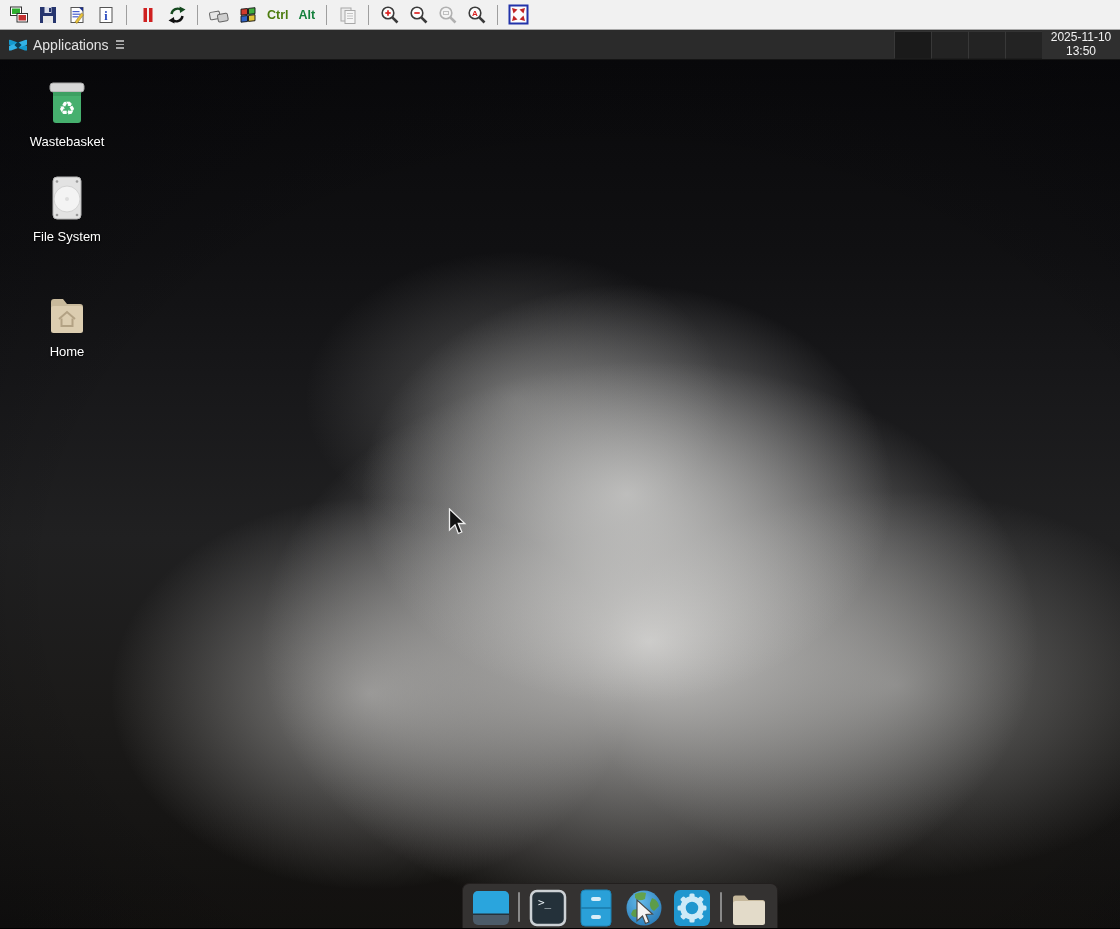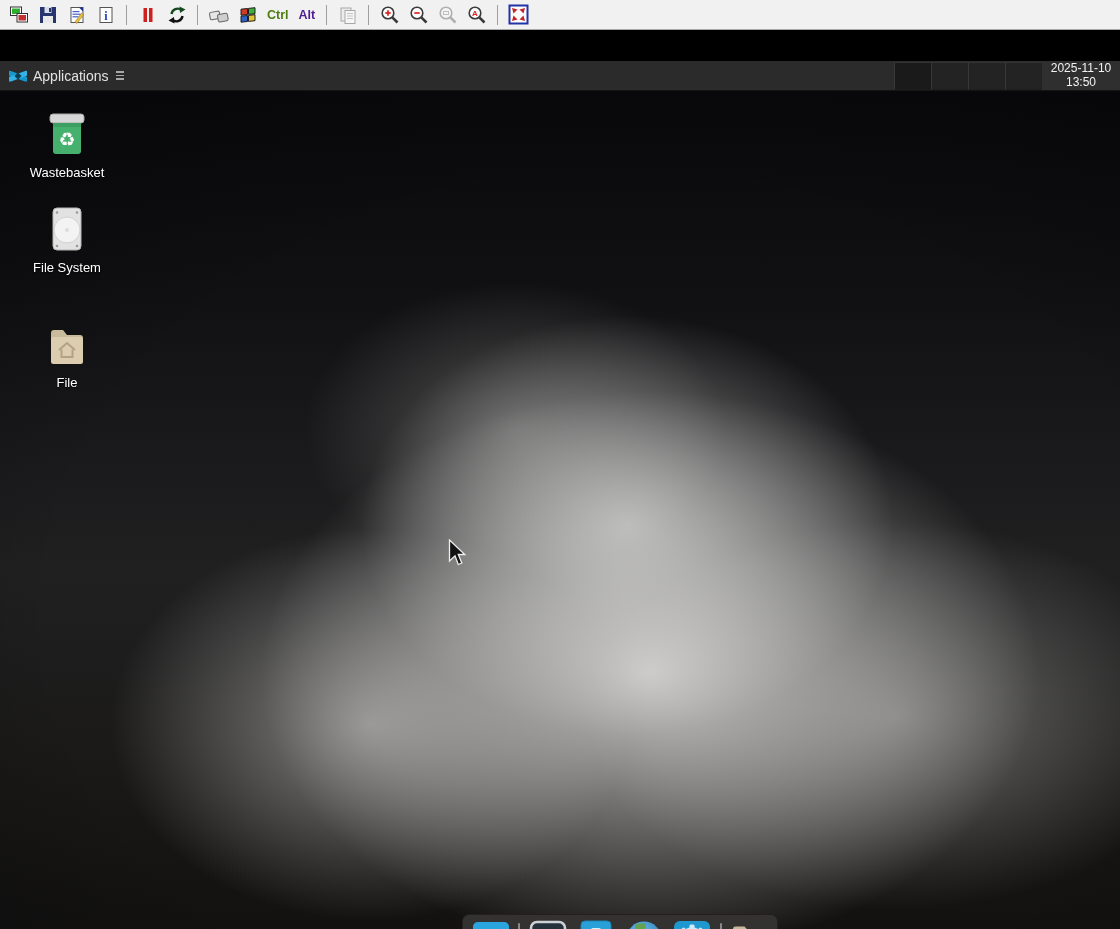--- a/index.html
+++ b/index.html
@@ -10,25 +10,25 @@
   
   .vnc-toolbar { height:30px; background:#f1f1f1; border-bottom:1px solid #a9a9a9;
                  display:flex; align-items:center; padding:0 5px; gap:2px; }
   .tb { width:27px; height:25px; border:none; background:transparent; display:flex;
         align-items:center; justify-content:center; padding:0; cursor:default; }
   .tb svg { display:block; }
   .tb-sep { width:1px; height:20px; background:#9f9f9f; margin:0 5px; }
   .tb-text { width:auto; padding:0 4px; font-size:12.5px; font-weight:bold;
              font-family:"Liberation Sans", sans-serif; background:transparent; border:none; }
   .tb-text.ctrl { color:#4d7c0f; }
-  .tb-text.alt  { color:#4c1d95; }
+  .tb-text.alt  { color:#15803d; }
 
   
   .xfce-panel { height:30px; background:#2b2b2b; display:flex; align-items:stretch;
-                border-bottom:1px solid #151515;margin-top:31px; }
+                border-bottom:1px solid #151515; }
   .app-menu { display:flex; align-items:center; gap:6px; padding:0 9px; border:none;
               background:transparent; color:#e2e2e2; font-size:14px;
               font-family:"Liberation Sans", sans-serif; }
   .menu-lines { display:flex; flex-direction:column; gap:2px; margin-left:1px; }
   .menu-lines span { display:block; width:8px; height:1.5px; background:#a9a9a9; }
   .panel-spacer { flex:1; }
   .pager { display:flex; align-items:center; }
   .ws { width:37px; height:28px; background:#232323; border-left:1px solid #383838;
         border-top:1px solid #333; border-bottom:1px solid #1d1d1d; }
   .ws:first-child { border-left:1px solid #383838; }
@@ -244,21 +244,21 @@
 
     <div class="dicon" style="top:230px;">
       <svg width="48" height="48">
         <path d="M8,12 a3,3 0 0 1 3,-3 h9 l4,5 h13 a3,3 0 0 1 3,3 v2 h-32 z" fill="#c9ba9c"></path>
         <rect x="8" y="16" width="32" height="27" rx="2.5" fill="#dccdb0"></rect>
         <g fill="none" stroke="#b3a284" stroke-width="2">
           <path d="M16,29 l8,-7 8,7"></path>
           <path d="M18.5,28.5 v7.5 h11 v-7.5"></path>
         </g>
       </svg>
-      <span class="label">File</span>
+      <span class="label">Home</span>
     </div>
 
     <div class="dock">
       <button class="dock-btn">
         <svg width="40" height="40">
           <rect x="2" y="3" width="36" height="34" rx="5" fill="#4c5b68"></rect>
           <path d="M2,8 a5,5 0 0 1 5,-5 h26 a5,5 0 0 1 5,5 v18 h-36 z" fill="#2aa5dd"></path>
           <rect x="2" y="25.5" width="36" height="1.5" fill="#26323b"></rect>
         </svg>
       </button>

